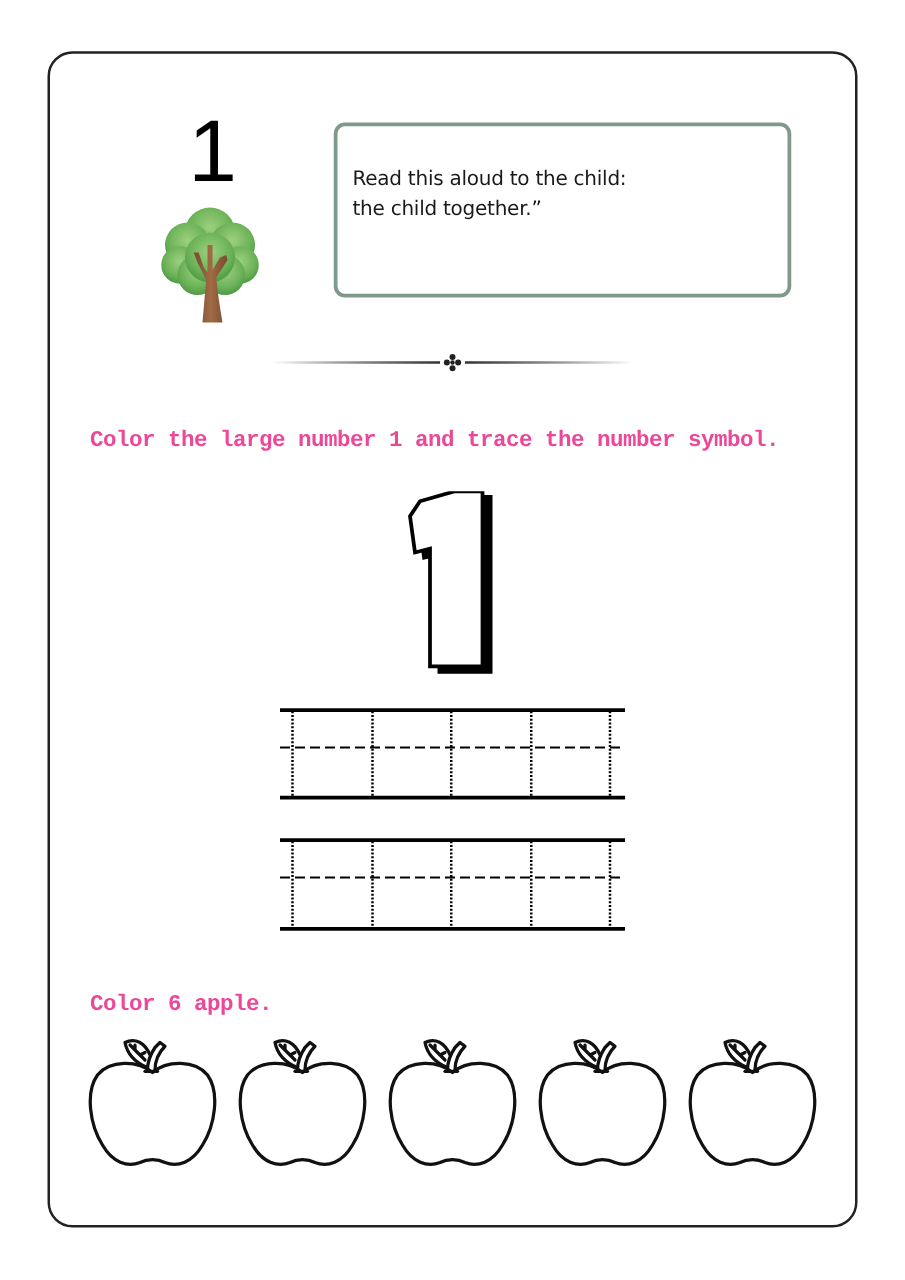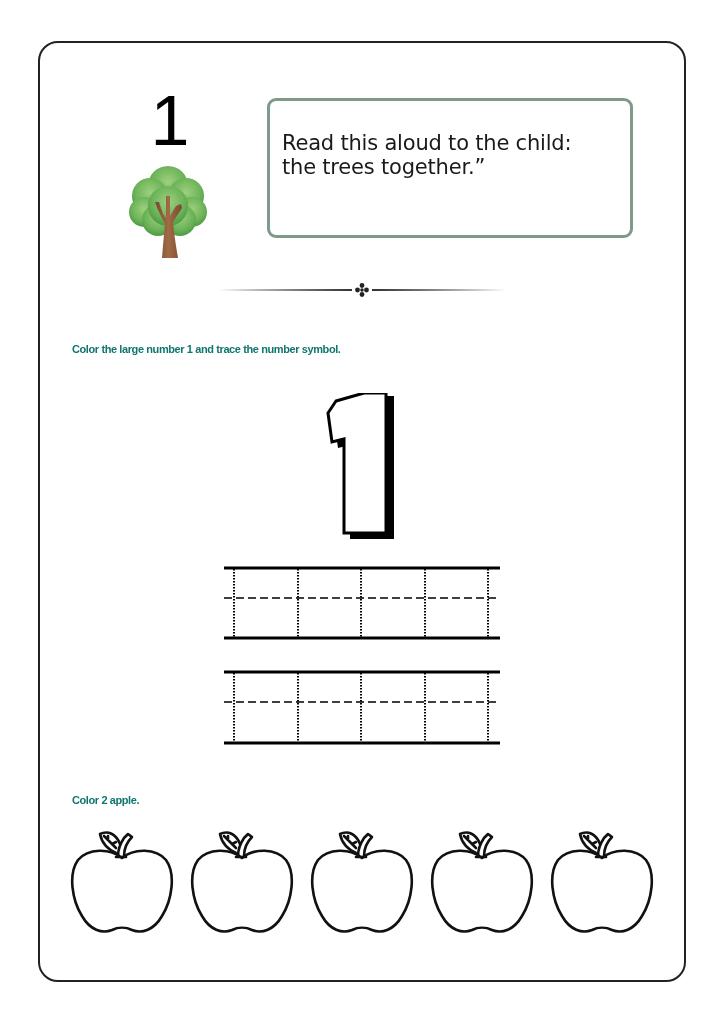--- a/index.html
+++ b/index.html
@@ -17,29 +17,29 @@
     color: #000;
   }
   .tree { position: absolute; left: 124px; top: 160px; width: 88px; height: 100px; }
 
   .read-box {
     position: absolute; left: 267px; top: 98px; width: 366px; height: 140px;
     border: 3px solid #7f9a8a; border-radius: 9px;
     padding: 30px 12px 0 12px;
   }
   .read-box p {
-    font-family: "DejaVu Sans", sans-serif; font-size: 21px; line-height: 24px; color: #1a1a1a;
+    font-family: "DejaVu Sans", sans-serif; font-size: 16px; line-height: 24px; color: #1a1a1a;
     letter-spacing: -0.2px;
   }
 
   .divider { position: absolute; left: 218px; top: 282px; width: 288px; height: 16px; }
 
   .instruction {
-    position: absolute; left: 72px; font-family: Liberation Sans, sans-serif;
-    font-weight: bold; font-size: 11px; color: #0f766e; letter-spacing: -0.4px;
+    position: absolute; left: 72px; font-family: Liberation Mono, monospace;
+    font-weight: bold; font-size: 18px; color: #ec4899; letter-spacing: -0.4px;
   }
   .instr-1 { top: 343px; }
   .instr-2 { top: 794px; }
 
   .outline-one { position: absolute; left: 318px; top: 393px; width: 84px; height: 150px; }
 
   .trace-row { position: absolute; left: 222px; width: 280px; height: 80px; }
   .trace-row-1 { top: 564px; }
   .trace-row-2 { top: 668px; }
 
@@ -74,21 +74,21 @@
     <circle cx="68" cy="52" r="15"></circle>
     <circle cx="34" cy="60" r="16"></circle>
     <circle cx="56" cy="60" r="16"></circle>
     <circle cx="44" cy="46" r="20"></circle>
   </g>
   <path d="M38 98 C39 86 40 74 41 64 L34 50 L31 42 L35 42 L39 54 L42 58 L42 36 L46 36 L46 56 L52 46 L57 44 L58 48 L49 62 C50 74 52 86 54 98 Z" fill="url(#trunk)"></path>
 </svg>
 
 <div class="read-box">
   <p>Read this aloud to the child:</p>
-  <p>the trees together.”</p>
+  <p>the child together.”</p>
 </div>
 
 <svg class="divider" viewBox="0 0 288 16">
   <defs>
     <linearGradient id="lineL" x1="0" x2="1">
       <stop offset="0%" stop-color="#000" stop-opacity="0"></stop>
       <stop offset="100%" stop-color="#333" stop-opacity="1"></stop>
     </linearGradient>
     <linearGradient id="lineR" x1="0" x2="1">
       <stop offset="0%" stop-color="#333" stop-opacity="1"></stop>
@@ -132,21 +132,21 @@
   <line x1="2" y1="34" x2="276" y2="34" stroke="#000" stroke-width="1.5" stroke-dasharray="8,4"></line>
   <g stroke="#000" stroke-width="2" stroke-dasharray="1.5,1.5">
     <line x1="12" y1="5" x2="12" y2="74"></line>
     <line x1="76" y1="5" x2="76" y2="74"></line>
     <line x1="139" y1="5" x2="139" y2="74"></line>
     <line x1="203" y1="5" x2="203" y2="74"></line>
     <line x1="266" y1="5" x2="266" y2="74"></line>
   </g>
 </svg>
 
-<div class="instruction instr-2">Color 2 apple.</div>
+<div class="instruction instr-2">Color 6 apple.</div>
 
 <div class="apples">
   <svg class="apple" style="left:2px" viewBox="0 0 104 110">
     <g fill="none" stroke="#111" stroke-width="2.6" stroke-linecap="round" stroke-linejoin="round">
       <path d="M52 32 C40 22 18 22 8 34 C-2 48 2 74 12 90 C20 104 32 108 42 104 C48 101 56 101 62 104 C72 108 84 104 92 90 C102 74 106 48 96 34 C86 22 64 22 52 32 Z"></path>
       <path d="M48 30 C48 24 50 18 54 12 L58 8 L62 11 C57 16 54 22 54 30"></path>
       <path d="M48 28 C38 24 32 18 30 8 C38 4 46 8 50 18"></path>
       <path d="M34 10 L46 22 M38 14 L38 10 M42 18 L46 16"></path>
       <line x1="46" y1="31" x2="56" y2="31"></line>
     </g>

